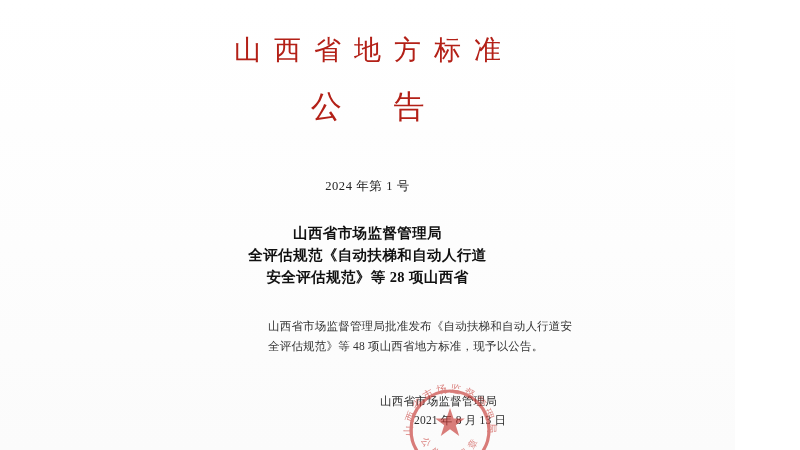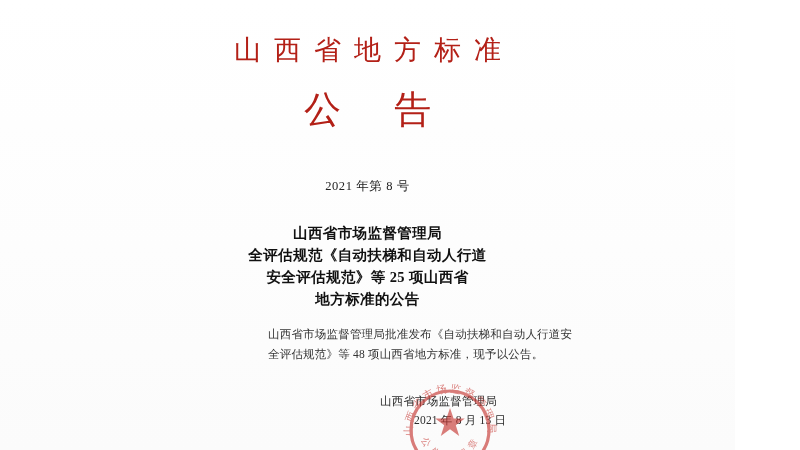--- a/index.html
+++ b/index.html
@@ -47,21 +47,21 @@
     white-space: nowrap;
   }
   .masthead-sub {
     position: absolute;
     top: 88px;
     left: 0;
     right: 0;
     text-align: center;
     color: #b32017;
     font-family: "Liberation Serif", "DejaVu Serif", serif;
-    font-size: 37px;
+    font-size: 31px;
     letter-spacing: 22px;
     text-indent: 22px;
     font-weight: 400;
     line-height: 1.2;
     white-space: nowrap;
   }
   
   .issue-line {
     position: absolute;
     top: 178px;
@@ -93,21 +93,20 @@
   .body-para {
     position: absolute;
     top: 316px;
     left: 268px;
     width: 266px;
     color: #333333;
     font-size: 11.5px;
     line-height: 20px;
     text-align: justify;
     letter-spacing: 0.2px;
-    margin-top: 8px;
   }
   .body-para .pline {
     display: block;
     white-space: nowrap;
   }
   
   .signature {
     position: absolute;
     top: 392px;
     left: 380px;
@@ -142,27 +141,26 @@
 </head>
 <body>
 
 <div class="page">
   <div class="sheet">
 
     <div class="masthead">山西省地方标准</div>
 
     <div class="masthead-sub">公 告</div>
 
-    <div class="issue-line">2021 年第 8 号</div>
+    <div class="issue-line">2024 年第 1 号</div>
 
     <div class="title-block">
       <span class="tline">山西省市场监督管理局</span>
       <span class="tline">全评估规范《自动扶梯和自动人行道</span>
-      <span class="tline">安全评估规范》等 25 项山西省</span>
-      <span class="tline">地方标准的公告</span>
+      <span class="tline">安全评估规范》等 28 项山西省</span>
     </div>
 
     <div class="body-para">
       <span class="pline">山西省市场监督管理局批准发布《自动扶梯和自动人行道安</span>
       <span class="pline">全评估规范》等 48 项山西省地方标准，现予以公告。</span>
     </div>
 
     <div class="signature">
       <span class="sline">山西省市场监督管理局</span>
       <span class="sline date">2021 年 8 月 13 日</span>

